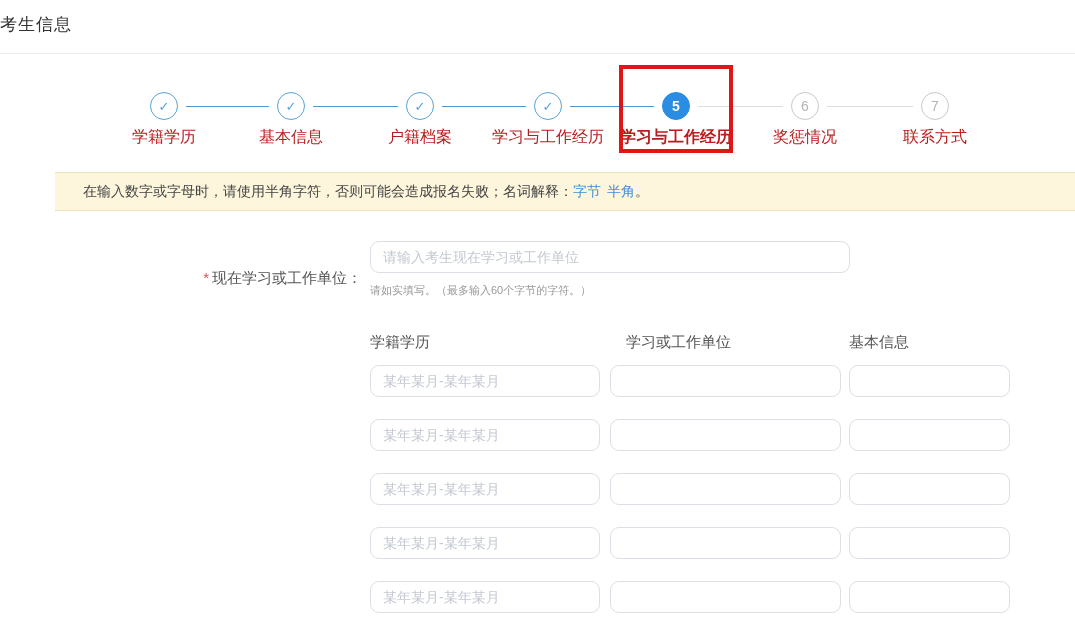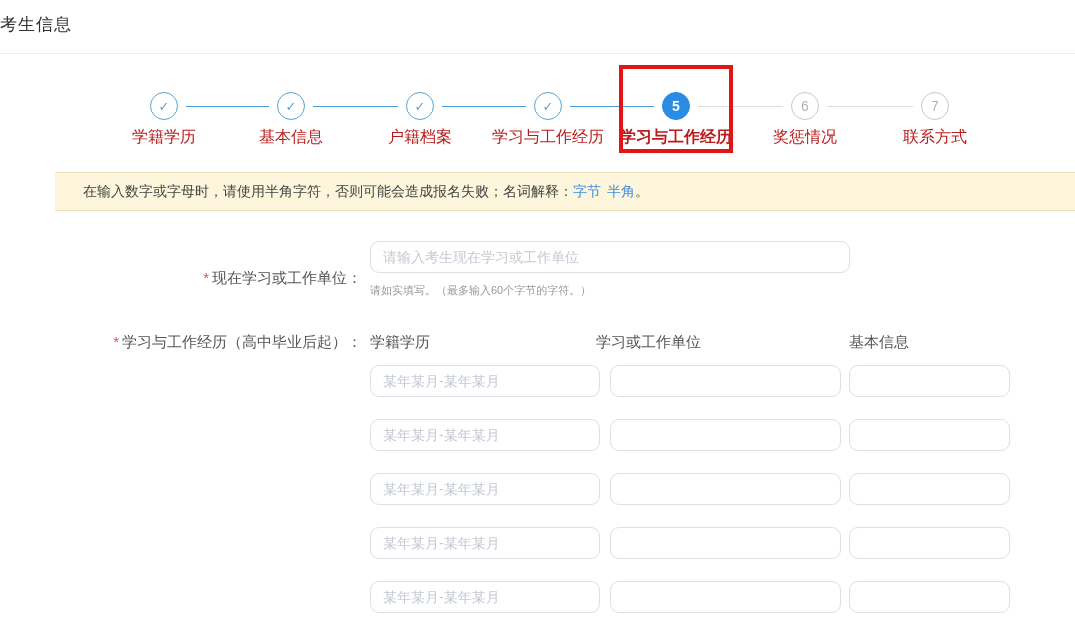--- a/index.html
+++ b/index.html
@@ -92,23 +92,22 @@
 
     <div class="highlight-box"></div>
   </div>
 
   <div class="notice"><span>在输入数字或字母时，请使用半角字符，否则可能会造成报名失败；名词解释：</span><a>字节</a><span class="gap"></span><a>半角</a><span>。</span></div>
 
   <div class="form-label" style="top:249px;margin-top:20px;"><span class="req">*</span><span>现在学习或工作单位：</span></div>
   <input class="txt-input" style="left: 370px; top: 241px; width: 480px;" type="text" placeholder="请输入考生现在学习或工作单位">
   <div class="help-text">请如实填写。（最多输入60个字节的字符。）</div>
 
-  <div class="form-label" style="top:333px;"><span class="req">*</span><span>学习与工作经历（高中毕业后起）：</span></div>
   <div class="col-header" style="left:370px;">学籍学历</div>
-  <div class="col-header" style="left:596px;font-family:Liberation Mono, monospace;">学习或工作单位</div>
+  <div class="col-header" style="left:626px;font-family:Liberation Mono, monospace;">学习或工作单位</div>
   <div class="col-header" style="left:849px;">基本信息</div>
 
   <div>
     <input class="txt-input" style="left: 370px; top: 365px; width: 230px;" type="text" placeholder="某年某月-某年某月">
     <input class="txt-input" style="left: 610px; top: 365px; width: 231px;" type="text">
     <input class="txt-input" style="left: 849px; top: 365px; width: 161px;" type="text">
   </div>
   <div>
     <input class="txt-input" style="left: 370px; top: 419px; width: 230px;" type="text" placeholder="某年某月-某年某月">
     <input class="txt-input" style="left: 610px; top: 419px; width: 231px;" type="text">

